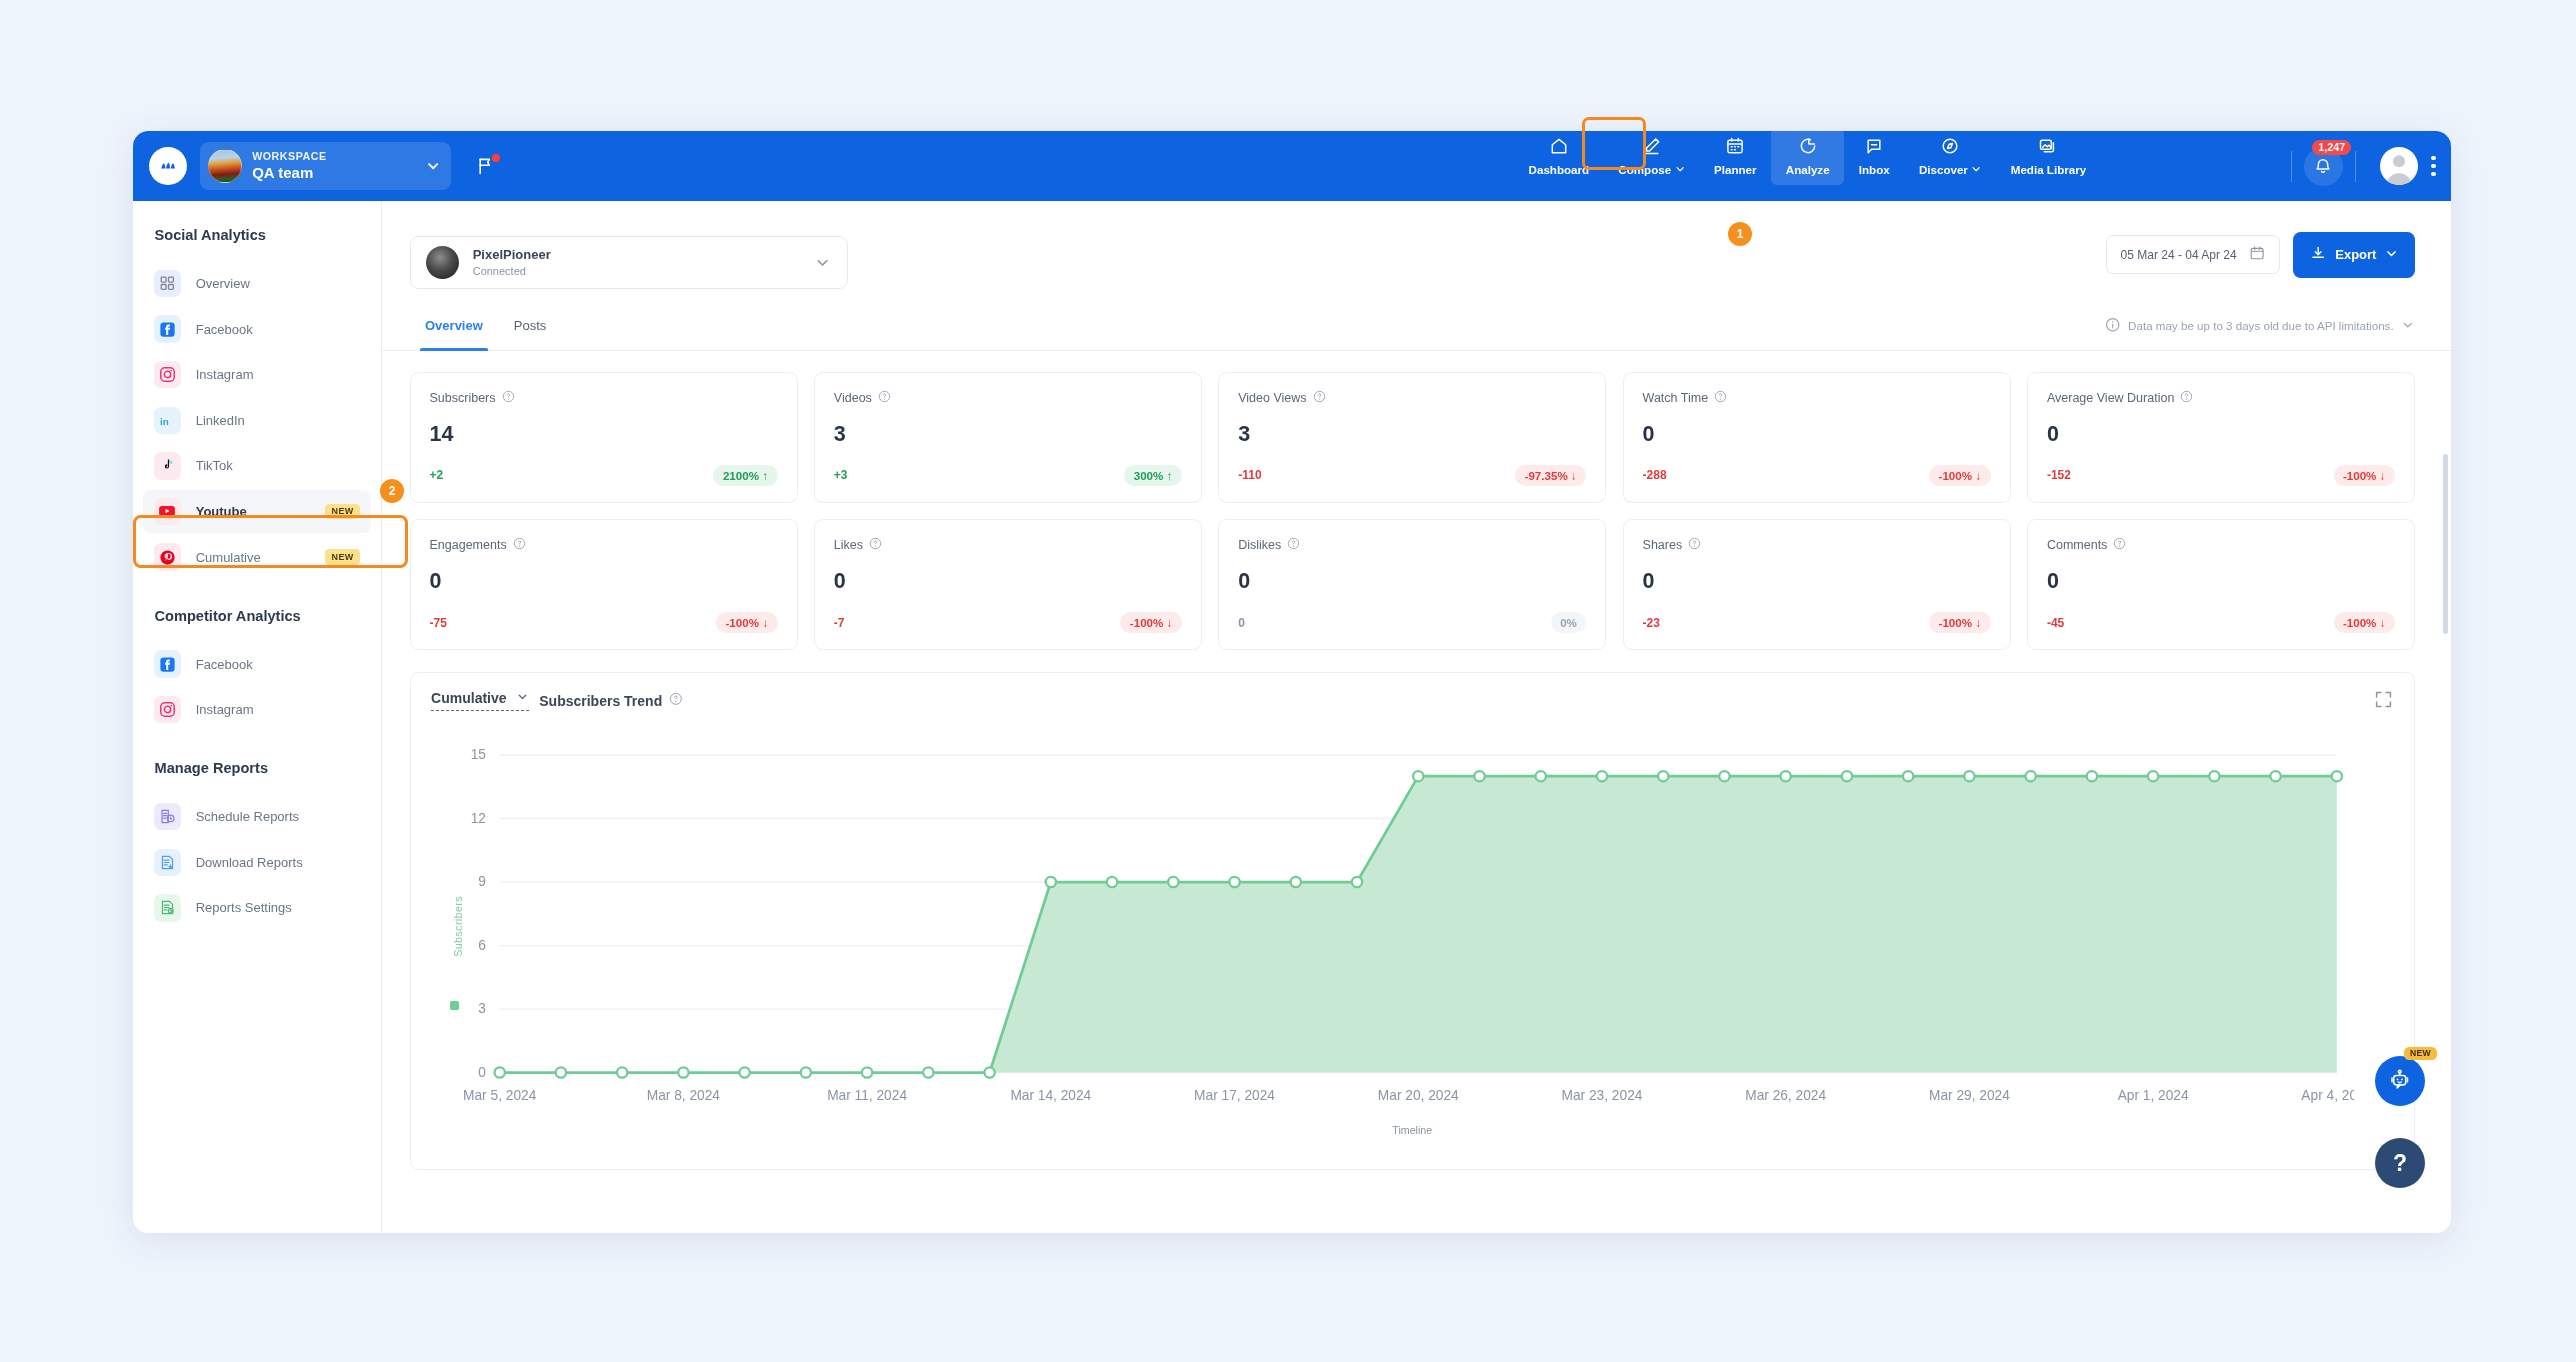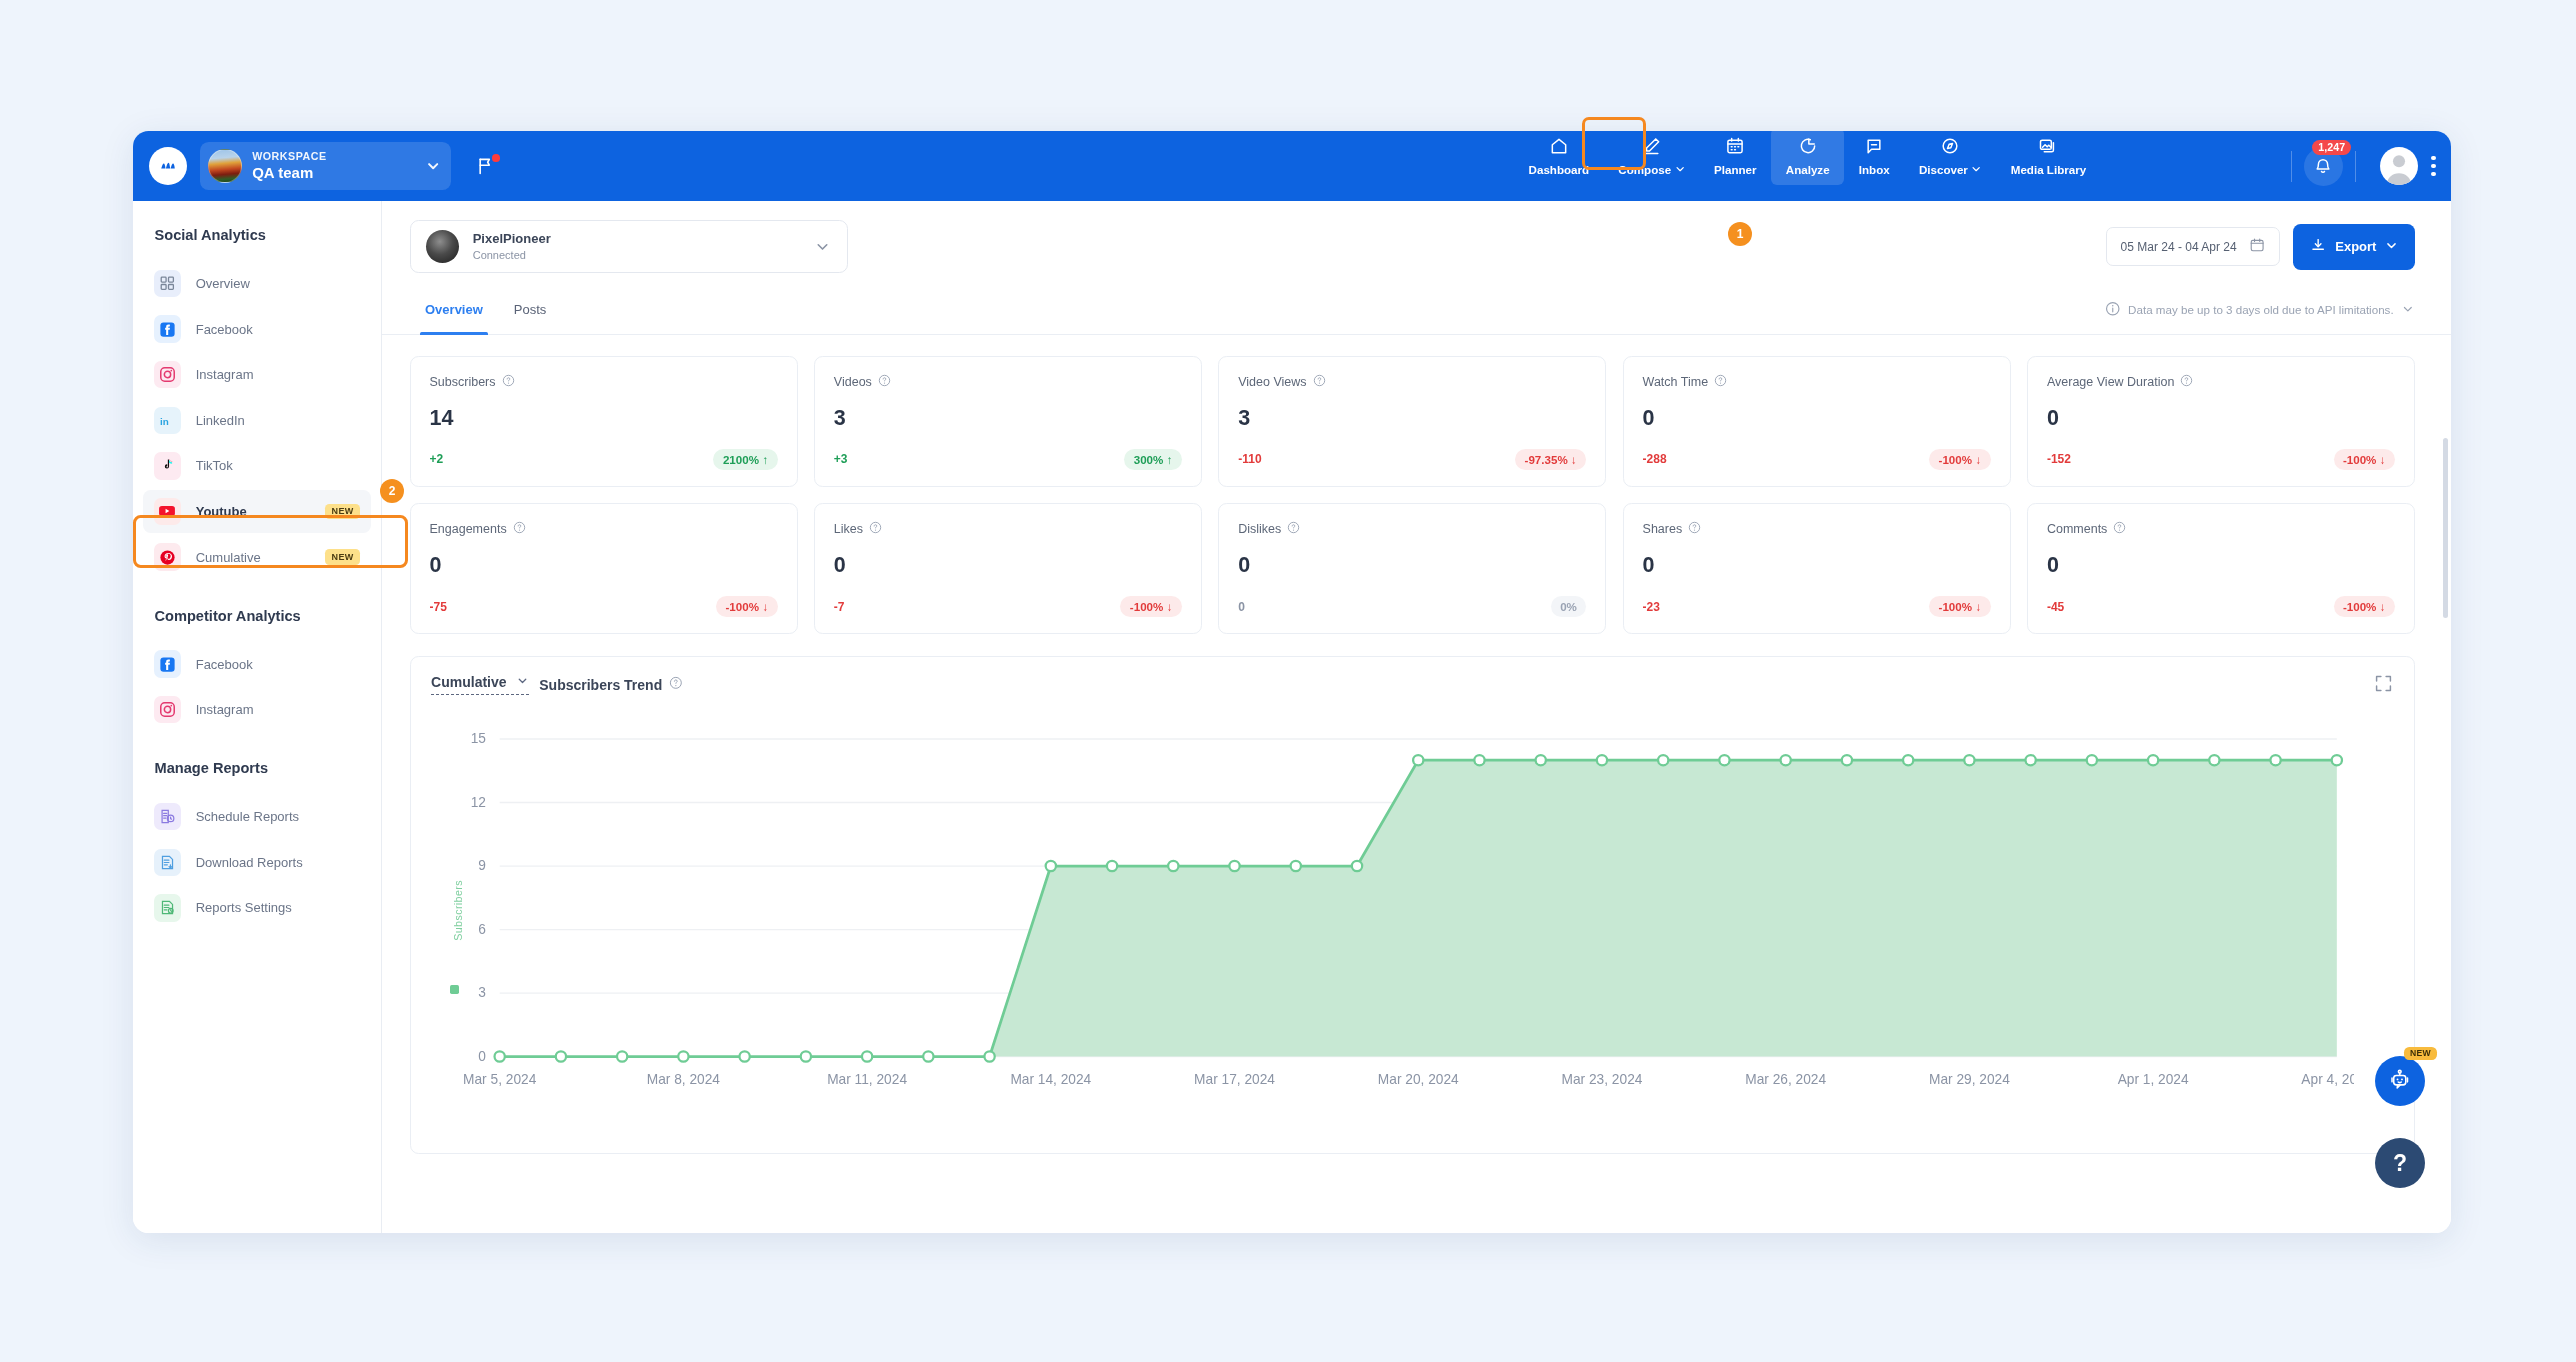--- a/index.html
+++ b/index.html
@@ -195,21 +195,21 @@
     position: relative;
     overflow: hidden;
   }
   .acct-row {
     display: flex; align-items: center; justify-content: space-between;
     padding: 19px 36px 12px 27.5px;
   }
   .acct-chip {
     display: flex; align-items: center; gap: 13.7px;
     border: 0.9px solid #e4e8ef; border-radius: 8.6px;
-    height: 53px; width: 438px; padding: 0 15.5px;
+    height: 53px; width: 438px; padding: 0 15.5px; margin-top: 16px;
   }
   .acct-avatar {
     width: 33px; height: 33px; border-radius: 50%;
     background: radial-gradient(circle at 42% 35%, #8e8e8e 0%, #4a4a4a 45%, #1b1b1b 100%);
     flex:none;
   }
   .acct-text { display:flex; flex-direction:column; line-height:1.2; flex:1; }
   .acct-name { font-size: 13px; font-weight: 700; color: #3b4558; }
   .acct-status { font-size: 11px; color: #8b94a5; margin-top: 1.7px; }
   .acct-chev { color: #8b94a5; display:flex; }
@@ -937,20 +937,21 @@
               <span class="expand-ico">
                 <svg width="19" height="19" viewBox="0 0 22 22" fill="none" stroke="#8b94a5" stroke-width="1.7" stroke-linecap="round" stroke-linejoin="round">
                     <path d="M3 8V3h5M19 8V3h-5M3 14v5h5M19 14v5h-5"></path>
                   </svg>
               </span>
             </div>
 
             <div class="plot">
               <span class="ylabel">Subscribers</span>
               <span class="ylegend-sq"></span>
+              <span class="xlabel">Timeline</span>
               <div class="svg-wrap">
                 <svg id="chart-svg" width="1923" height="369" viewBox="0 0 2240 430" preserveAspectRatio="none">
                     <line x1="80" y1="384" x2="2220" y2="384" stroke="#eef0f3" stroke-width="1.5"></line>
                     <text x="64" y="389" text-anchor="end" font-size="16" fill="#8b94a5" font-family="&quot;Liberation Sans&quot;, sans-serif">0</text>
                     <line x1="80" y1="310" x2="2220" y2="310" stroke="#eef0f3" stroke-width="1.5"></line>
                     <text x="64" y="315" text-anchor="end" font-size="16" fill="#8b94a5" font-family="&quot;Liberation Sans&quot;, sans-serif">3</text>
                     <line x1="80" y1="236" x2="2220" y2="236" stroke="#eef0f3" stroke-width="1.5"></line>
                     <text x="64" y="241" text-anchor="end" font-size="16" fill="#8b94a5" font-family="&quot;Liberation Sans&quot;, sans-serif">6</text>
                     <line x1="80" y1="162" x2="2220" y2="162" stroke="#eef0f3" stroke-width="1.5"></line>
                     <text x="64" y="167" text-anchor="end" font-size="16" fill="#8b94a5" font-family="&quot;Liberation Sans&quot;, sans-serif">9</text>

